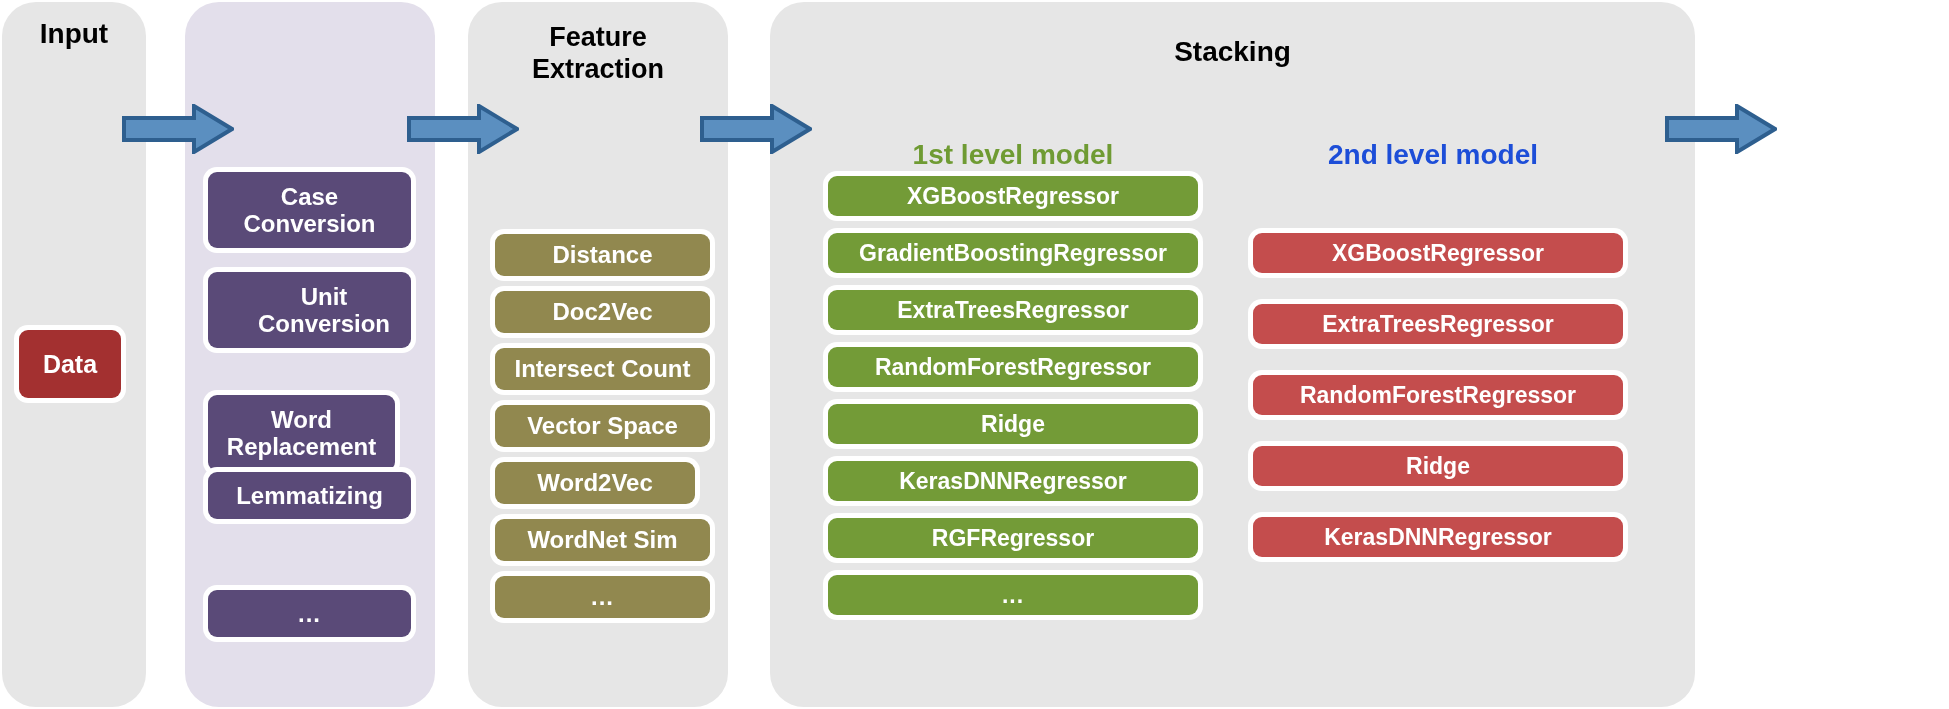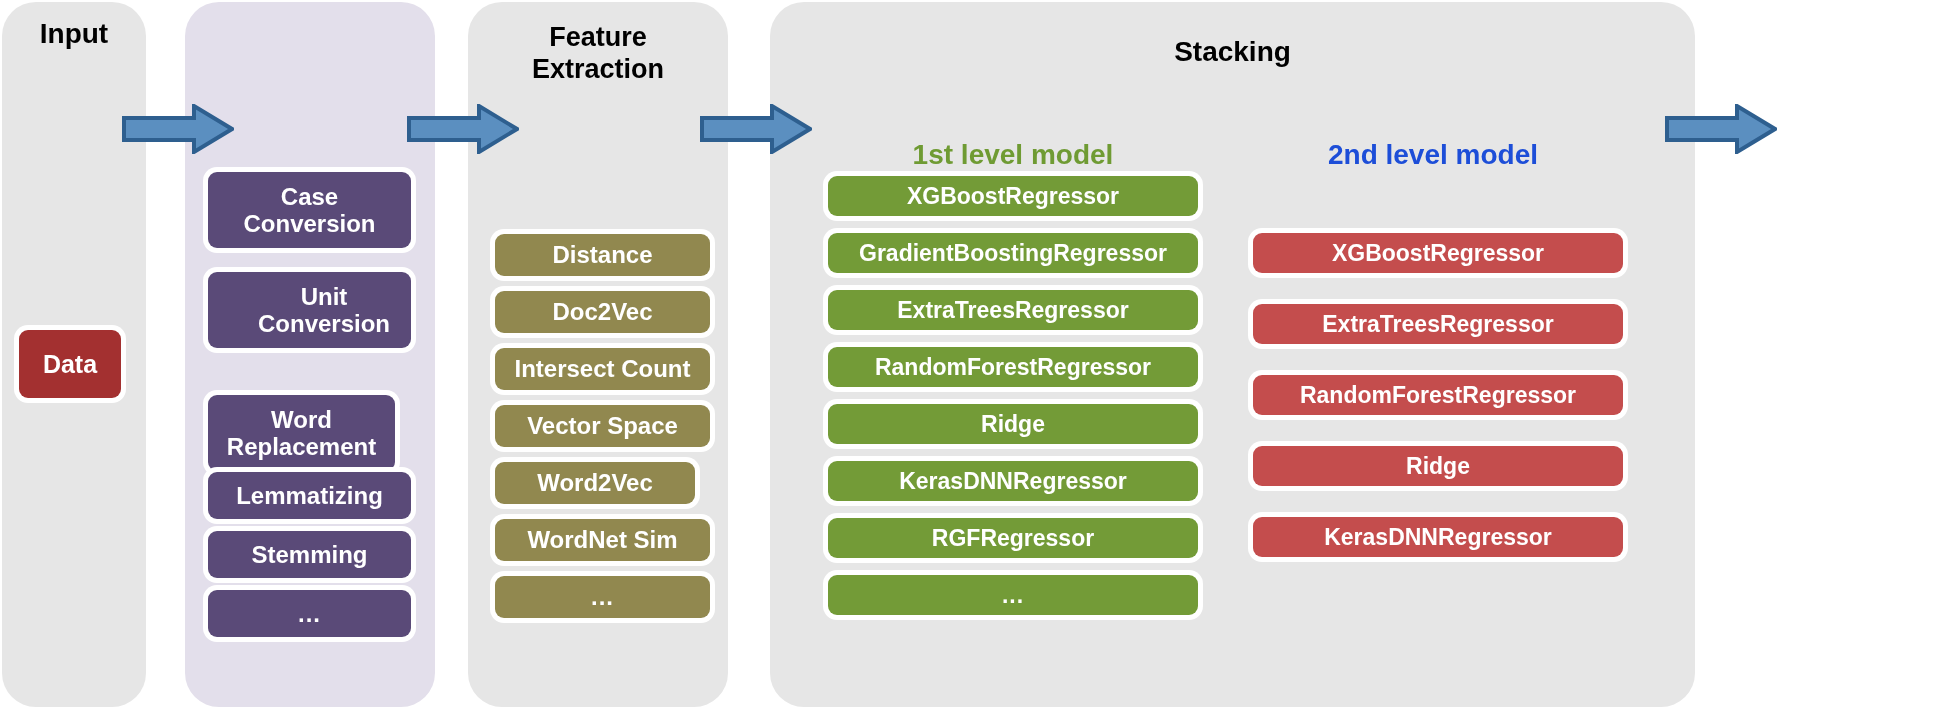--- a/index.html
+++ b/index.html
@@ -85,21 +85,20 @@
 
   <div class="panel preprocessing" style="left:185px; top:2px; width:250px; height:705px;">
 
     <div class="pill purple" style="left:23px; top:170px; width:203px; height:76px; font-size:24px; white-space:pre-line;">Case
 Conversion</div>
     <div class="pill purple" style="left:23px; top:270px; width:203px; height:76px; font-size:24px; white-space:pre-line;padding-left:37px;">Unit
 Conversion</div>
     <div class="pill purple" style="left:23px; top:370px; width:187px; height:76px; font-size:24px; white-space:pre-line;margin-top:23px;">Word
 Replacement</div>
     <div class="pill purple" style="left:23px; top:470px; width:203px; height:47px; font-size:24px;">Lemmatizing</div>
-    <div class="pill purple" style="left:23px; top:529px; width:203px; height:47px; font-size:24px;">Stemming</div>
     <div class="pill purple ellipsis" style="left:23px; top:588px; width:203px; height:47px; font-size:24px;">...</div>
   </div>
 
   <div class="panel" style="left:468px; top:2px; width:260px; height:705px;">
     <div class="panel-title" style="top:20px; font-size:27px; white-space:pre-line;">Feature
 Extraction</div>
 
     <div class="pill olive" style="left:27px; top:232px; width:215px; height:42px; font-size:24px;">Distance</div>
     <div class="pill olive" style="left:27px; top:289px; width:215px; height:42px; font-size:24px;">Doc2Vec</div>
     <div class="pill olive" style="left:27px; top:346px; width:215px; height:42px; font-size:24px;">Intersect Count</div>

